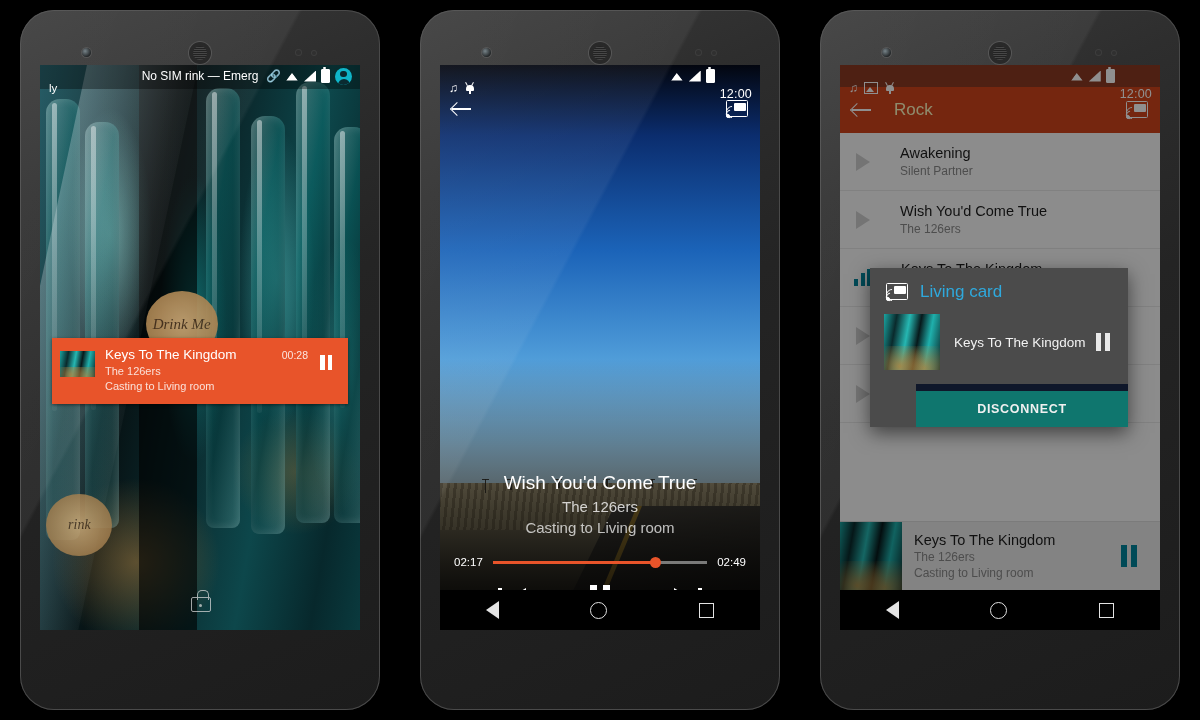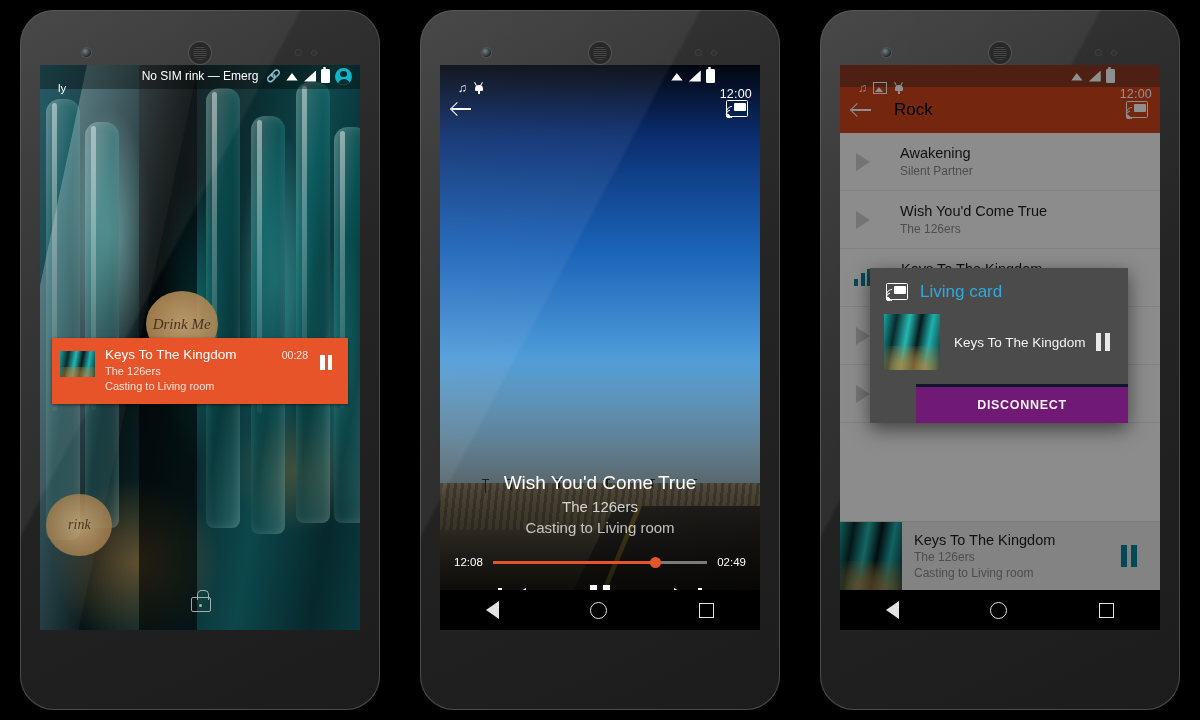--- a/index.html
+++ b/index.html
@@ -29,21 +29,21 @@
   .sensors b{position:absolute;top:0;width:5px;height:5px;border-radius:50%;background:#303030;
        box-shadow:0 0 0 1px rgba(255,255,255,.07);}
   .sensors b:nth-child(1){left:0}
   .sensors b:nth-child(2){left:16px;width:4px;height:4px;top:1px}
 
   .screen{position:absolute;left:20px;top:55px;width:320px;height:565px;overflow:hidden;background:#000;}
 
   
   .statusbar{position:absolute;left:0;top:0;width:100%;height:22px;display:flex;align-items:center;
        font-size:11.5px;color:#fff;z-index:30;}
-  .sb-left{display:flex;align-items:center;gap:6px;padding-left:18px;margin-top:24px;}
+  .sb-left{display:flex;align-items:center;gap:6px;padding-left:9px;margin-top:24px;}
   .sb-right{margin-left:auto;display:flex;align-items:center;gap:5px;padding-right:8px;}
   .sb-time{font-size:12.5px;letter-spacing:.2px;margin-top:36px;}
 
   
   .ic-wifi{width:13px;height:11px;position:relative;}
   .ic-wifi::before{content:"";position:absolute;left:0;top:1px;width:0;height:0;
        border-left:6.5px solid transparent;border-right:6.5px solid transparent;border-bottom:9px solid #fff;
        clip-path:polygon(0% 100%,100% 100%,50% 18%);}
   .ic-sig{width:12px;height:11px;background:#fff;clip-path:polygon(100% 0,100% 100%,0 100%);}
   .ic-bat{width:7px;height:12px;border:1.4px solid #fff;border-radius:1px;position:relative;background:#fff;}
@@ -182,21 +182,21 @@
      align-items:center;justify-content:space-around;z-index:25;}
   .nav-back{width:0;height:0;border-top:9px solid transparent;border-bottom:9px solid transparent;border-right:13px solid #e3e3e3;}
   .nav-home{width:15px;height:15px;border:1.7px solid #e3e3e3;border-radius:50%;}
   .nav-rec{width:13px;height:13px;border:1.7px solid #e3e3e3;}
 
   
   #p3 .screen{background:#fafafa;}
   .sb3{background:#8c3a22;}
   .toolbar3{position:absolute;left:0;top:22px;width:100%;height:46px;background:#d1441c;display:flex;align-items:center;
      padding:0 12px;box-sizing:border-box;z-index:18;}
-  .toolbar3 .ttl{font-size:17px;color:#000000;margin-left:22px;flex:1;}
+  .toolbar3 .ttl{font-size:17px;color:#fef9c3;margin-left:22px;flex:1;}
   .list3{position:absolute;left:0;top:68px;width:100%;bottom:80px;background:#fafafa;z-index:10;overflow:hidden;}
   .row3{height:58px;display:flex;align-items:center;padding:0 12px;box-sizing:border-box;
      border-bottom:1px solid #e6e6e6;gap:14px;}
   .row3 .play{width:0;height:0;flex:none;margin-right:16px;margin-left:4px;
      border-top:9px solid transparent;border-bottom:9px solid transparent;border-left:14px solid #cfcfcf;}
   .row3 .eq{width:17px;height:17px;flex:none;margin-right:16px;margin-left:2px;display:flex;align-items:flex-end;gap:2.5px;}
   .row3 .eq b{width:4px;background:#00849b;display:block;}
   .row3 .eq b:nth-child(1){height:7px}
   .row3 .eq b:nth-child(2){height:13px}
   .row3 .eq b:nth-child(3){height:17px}
@@ -226,21 +226,21 @@
   .dialog3 .hd .name{font-size:17px;color:#2fa9dd;margin-left:12px;}
   .dialog3 .bd{display:flex;align-items:center;padding:4px 12px 14px 14px;}
   .dialog3 .bd .art{width:56px;height:56px;flex:none;position:relative;overflow:hidden;
      background:linear-gradient(100deg,#1aa3a0 0%,#0a2a2c 20%,#26b7b2 40%,#07191b 58%,#1fb0ac 76%,#0b2c2e 100%);}
   .dialog3 .bd .art::after{content:"";position:absolute;left:0;bottom:0;width:100%;height:42%;
      background:radial-gradient(circle at 28% 85%,rgba(180,130,60,.85),rgba(0,0,0,0) 58%),
                 radial-gradient(circle at 72% 92%,rgba(180,130,60,.8),rgba(0,0,0,0) 58%);}
   .dialog3 .bd .tt{flex:1;padding-left:14px;font-size:13.5px;color:#f2f2f2;}
   .dialog3 .bd .pause{flex:none;width:18px;margin-right:4px;display:flex;gap:3.5px;justify-content:center;}
   .dialog3 .bd .pause b{width:5px;height:18px;background:#e8e8e8;display:block;}
-  .dialog3 .ft{border-top:3px solid #0f172a;background:#701a75;text-align:center;padding:11px 0;
+  .dialog3 .ft{border-top:7px solid #0f172a;background:#0f766e;text-align:center;padding:11px 0;
      font-size:12.5px;font-weight:bold;letter-spacing:.7px;color:#f0f0f0;margin-left:46px;}
 </style>
 </head>
 <body>
 
 <div class="stage">
 
   <div class="phone" id="p1">
     <div class="cam"></div>
     <div class="speaker">
@@ -361,21 +361,21 @@
         </span>
       </div>
 
       <div class="np">
         <div class="t1">Wish You'd Come True</div>
         <div class="t2">The 126ers</div>
         <div class="t3">Casting to Living room</div>
       </div>
 
       <div class="seekrow">
-        <span class="tm">12:08</span>
+        <span class="tm">02:17</span>
         <span class="bar">
           <span class="prog" id="seekprog" style="width: 76%;"></span>
           <span class="knob" id="seekknob" style="left: 76%;"></span>
         </span>
         <span class="tm">02:49</span>
       </div>
 
       <div class="ctrls">
         <span class="btn-prev">
             <span class="bar"></span>

